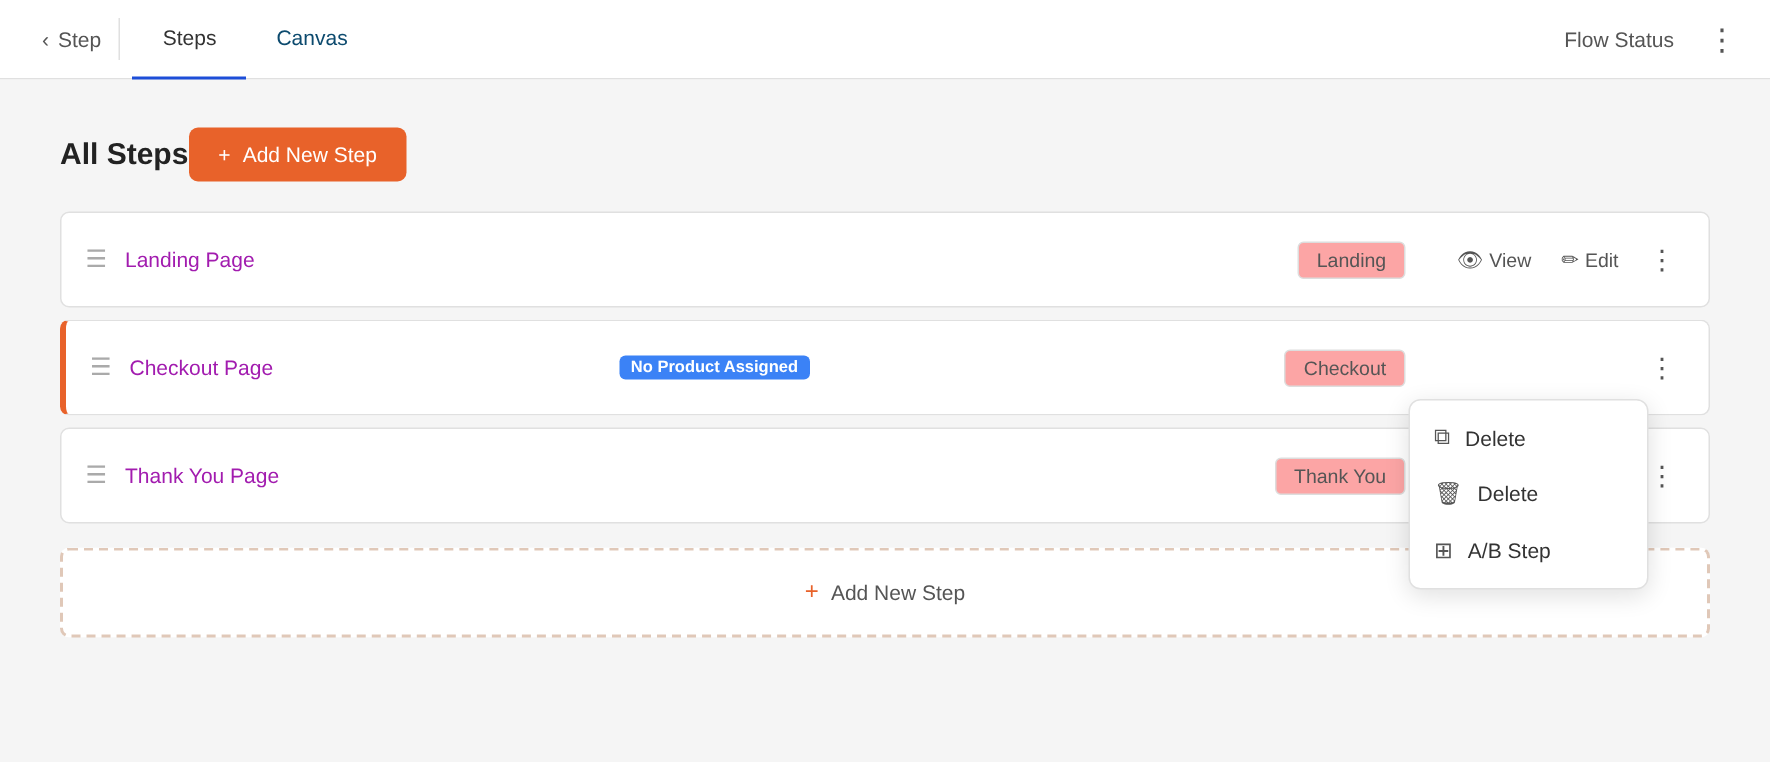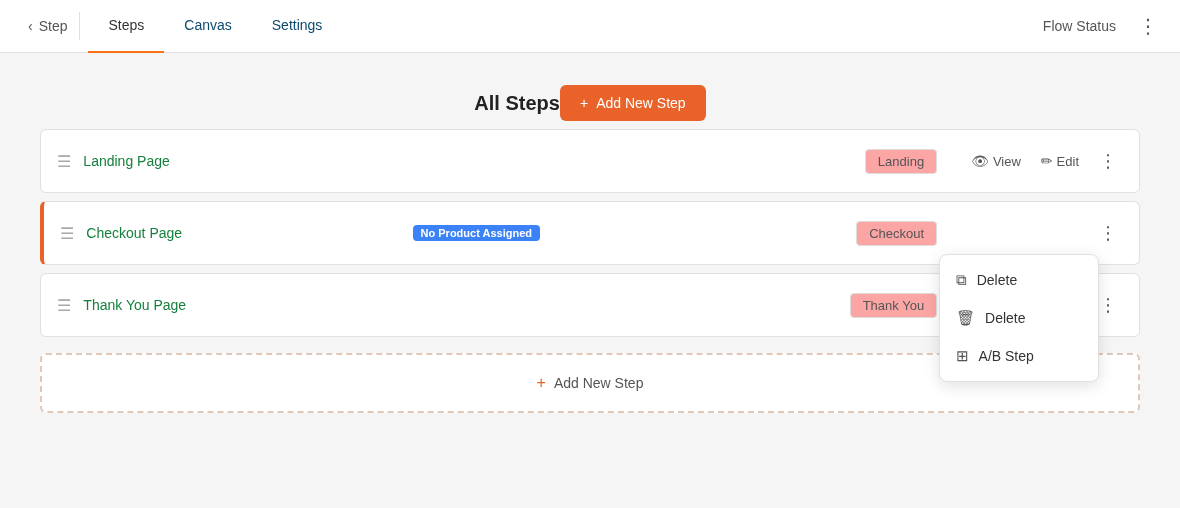--- a/index.html
+++ b/index.html
@@ -13,57 +13,57 @@
     .header-back {
       display: flex; align-items: center; gap: 6px; color: #555;
       cursor: pointer; padding: 6px 12px; border-right: 1px solid #e0e0e0;
       margin-right: 8px; font-size: 14px;
     }
     .nav-tabs { display: flex; gap: 0; flex: 1; }
     .nav-tab {
       padding: 6px 20px; cursor: pointer; color: #0c4a6e; font-size: 14px;
       border-bottom: 2px solid transparent; line-height: 40px;
     }
-    .nav-tab.active { color: #333; border-bottom: 2px solid #f97316; text-align: right; }
+    .nav-tab.active { color: #333; border-bottom: 2px solid #1d4ed8; text-align: right; }
     .header-right {
       display: flex; align-items: center; gap: 16px; margin-left: auto;
     }
     .flow-status-label { font-size: 14px; color: #555; }
     .more-btn {
       background: none; border: none; cursor: pointer; color: #555;
       font-size: 20px; padding: 4px 6px; border-radius: 4px;
     }
 
     
     .main { padding: 32px 40px; background: #f5f5f5; min-height: calc(508px - 53px); }
 
     .section-header {
-      display: flex; align-items: center; justify-content: center;
-      margin-bottom: 8px;
+      display: flex; align-items: center; justify-content: flex-start;
+      margin-bottom: 20px;
     }
     .section-title { font-size: 20px; font-weight: 600; color: #222; }
     .add-btn {
       background: #e8622a; color: #fff; border: none; border-radius: 6px;
       padding: 10px 20px; font-size: 14px; font-weight: 500; cursor: pointer;
       display: flex; align-items: center; gap: 8px;
     }
 
     
     .steps-list { display: flex; flex-direction: column; gap: 0; }
 
     .step-item {
       background: #fff; border: 1px solid #e0e0e0; border-radius: 6px;
       margin-bottom: 8px; display: flex; align-items: center; padding: 0 16px;
       height: 64px; position: relative; overflow: visible;
     }
     .step-item.has-warning { border-left: 4px solid #e8622a; }
 
     .drag-handle { color: #aaa; margin-right: 12px; cursor: grab; font-size: 16px; }
 
-    .step-name { color: #15803d; font-size: 14px; font-weight: 500; cursor: pointer; flex: 1; }
+    .step-name { color: #a21caf; font-size: 14px; font-weight: 500; cursor: pointer; flex: 1; }
 
     .warning-badge {
       background: #3b82f6; color: #fff; font-size: 11px; font-weight: 600;
       border-radius: 4px; padding: 2px 8px; margin-left: 10px;
     }
 
     .step-type-badge {
       background: #fca5a5; color: #555; border: 1px solid #ddd;
       border-radius: 4px; padding: 4px 12px; font-size: 13px; margin-right: 28px;
     }
@@ -106,23 +106,20 @@
   <div class="header-back">
     <span>‹</span>
     <span>Step</span>
   </div>
   <nav class="nav-tabs">
     <div class="nav-tab active">
       <span>Steps</span>
     </div>
     <div class="nav-tab">
       <span>Canvas</span>
-    </div>
-    <div class="nav-tab">
-      <span>Settings</span>
     </div>
   </nav>
   <div class="header-right">
     <span class="flow-status-label">Flow Status</span>
     <button class="more-btn">
       <span>⋮</span>
     </button>
   </div>
 </header>
 

